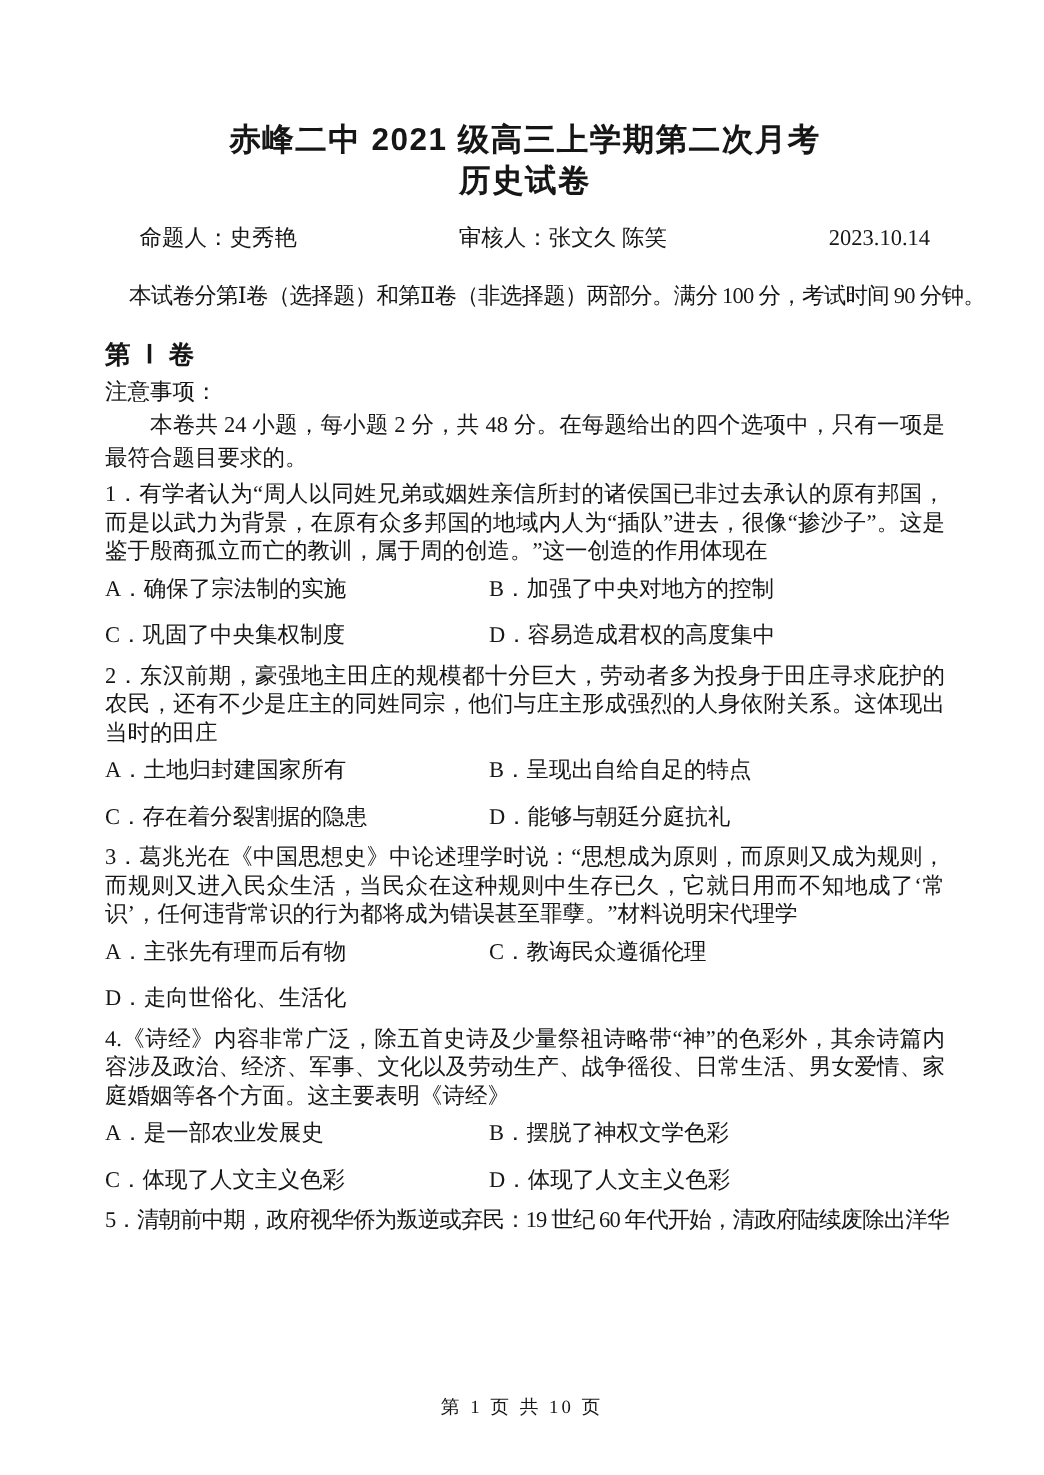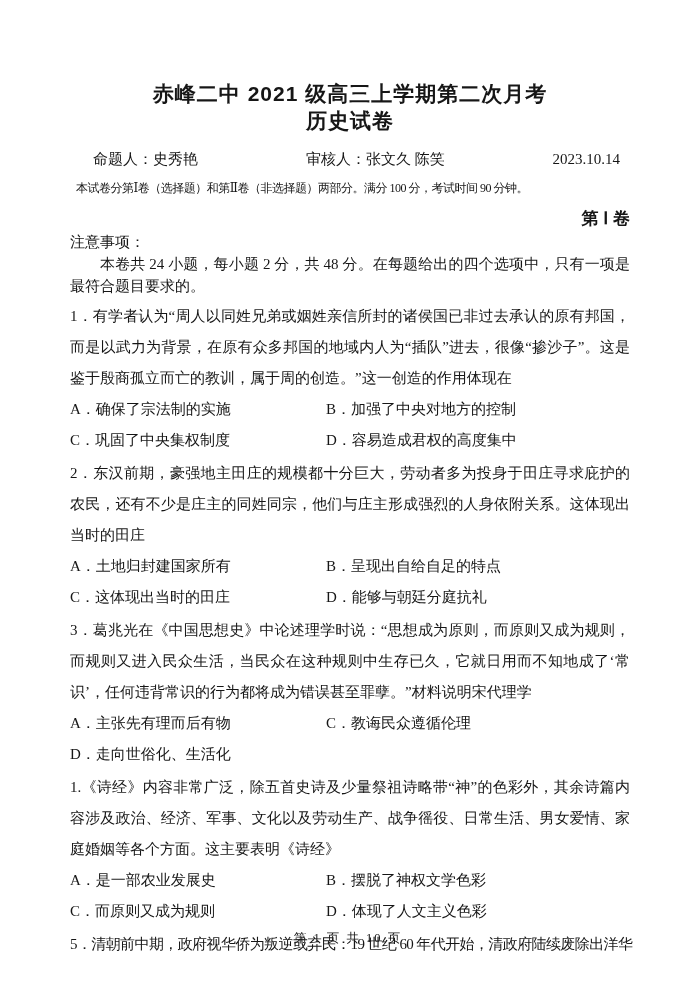--- a/index.html
+++ b/index.html
@@ -31,30 +31,30 @@
     justify-content: space-between;
     align-items: flex-start;
     margin-top: 14px;
     padding-left: 23px;
     padding-right: 10px;
     font-size: 15px;
     line-height: 23px;
   }
 
   .intro {
-    margin: 6px;
-    font-size: 12px;
+    margin: 16px;
+    font-size: 15px;
     line-height: 23px;
     white-space: nowrap;
     letter-spacing: -0.5px;
   }
 
   .section-title {
-    text-align: right;
-    font-family: Liberation Sans, sans-serif;
+    text-align: left;
+    font-family: Liberation Mono, monospace;
     font-weight: 700;
     font-size: 17px;
     line-height: 25px;
   }
 
   .notice-heading {
     font-size: 15px;
     line-height: 22px;
   }
 
@@ -69,21 +69,21 @@
   .questions {
     margin-top: 4px;
     font-size: 15px;
   }
 
   .question { margin: 0; }
   .question + .question { margin-top: 2px; font-family: Liberation Serif, serif; }
 
   .stem {
     margin: 0;
-    line-height: 31px;
+    line-height: 19px;
     text-align: justify;
   }
 
   .stem.nowrap {
     text-align: center;
     white-space: nowrap;
     letter-spacing: -0.6px;
   }
 
   .options {
@@ -138,40 +138,40 @@
         <span class="opt">C．巩固了中央集权制度</span>
         <span class="opt">D．容易造成君权的高度集中</span>
       </div>
     </div>
 
     <div class="question">
       <p class="stem">2．东汉前期，豪强地主田庄的规模都十分巨大，劳动者多为投身于田庄寻求庇护的农民，还有不少是庄主的同姓同宗，他们与庄主形成强烈的人身依附关系。这体现出当时的田庄</p>
       <div class="options">
         <span class="opt">A．土地归封建国家所有</span>
         <span class="opt">B．呈现出自给自足的特点</span>
-        <span class="opt">C．这体现出当时的田庄</span>
+        <span class="opt">C．存在着分裂割据的隐患</span>
         <span class="opt">D．能够与朝廷分庭抗礼</span>
       </div>
     </div>
 
     <div class="question">
       <p class="stem">3．葛兆光在《中国思想史》中论述理学时说：“思想成为原则，而原则又成为规则，而规则又进入民众生活，当民众在这种规则中生存已久，它就日用而不知地成了‘常识’，任何违背常识的行为都将成为错误甚至罪孽。”材料说明宋代理学</p>
       <div class="options">
         <span class="opt">A．主张先有理而后有物</span>
         <span class="opt">C．教诲民众遵循伦理</span>
         <span class="opt">D．走向世俗化、生活化</span>
       </div>
     </div>
 
     <div class="question">
-      <p class="stem">1.《诗经》内容非常广泛，除五首史诗及少量祭祖诗略带“神”的色彩外，其余诗篇内容涉及政治、经济、军事、文化以及劳动生产、战争徭役、日常生活、男女爱情、家庭婚姻等各个方面。这主要表明《诗经》</p>
+      <p class="stem">4.《诗经》内容非常广泛，除五首史诗及少量祭祖诗略带“神”的色彩外，其余诗篇内容涉及政治、经济、军事、文化以及劳动生产、战争徭役、日常生活、男女爱情、家庭婚姻等各个方面。这主要表明《诗经》</p>
       <div class="options">
         <span class="opt">A．是一部农业发展史</span>
         <span class="opt">B．摆脱了神权文学色彩</span>
-        <span class="opt">C．而原则又成为规则</span>
+        <span class="opt">C．体现了人文主义色彩</span>
         <span class="opt">D．体现了人文主义色彩</span>
       </div>
     </div>
 
     <div class="question">
       <p class="stem nowrap">5．清朝前中期，政府视华侨为叛逆或弃民：19 世纪 60 年代开始，清政府陆续废除出洋华</p>
     </div>
 
   </div>
 

